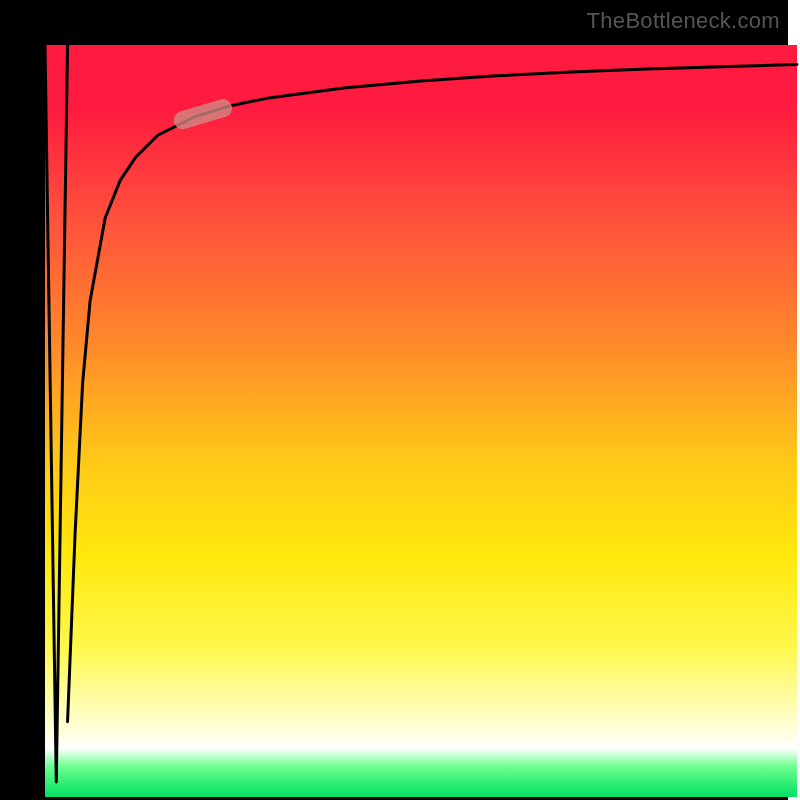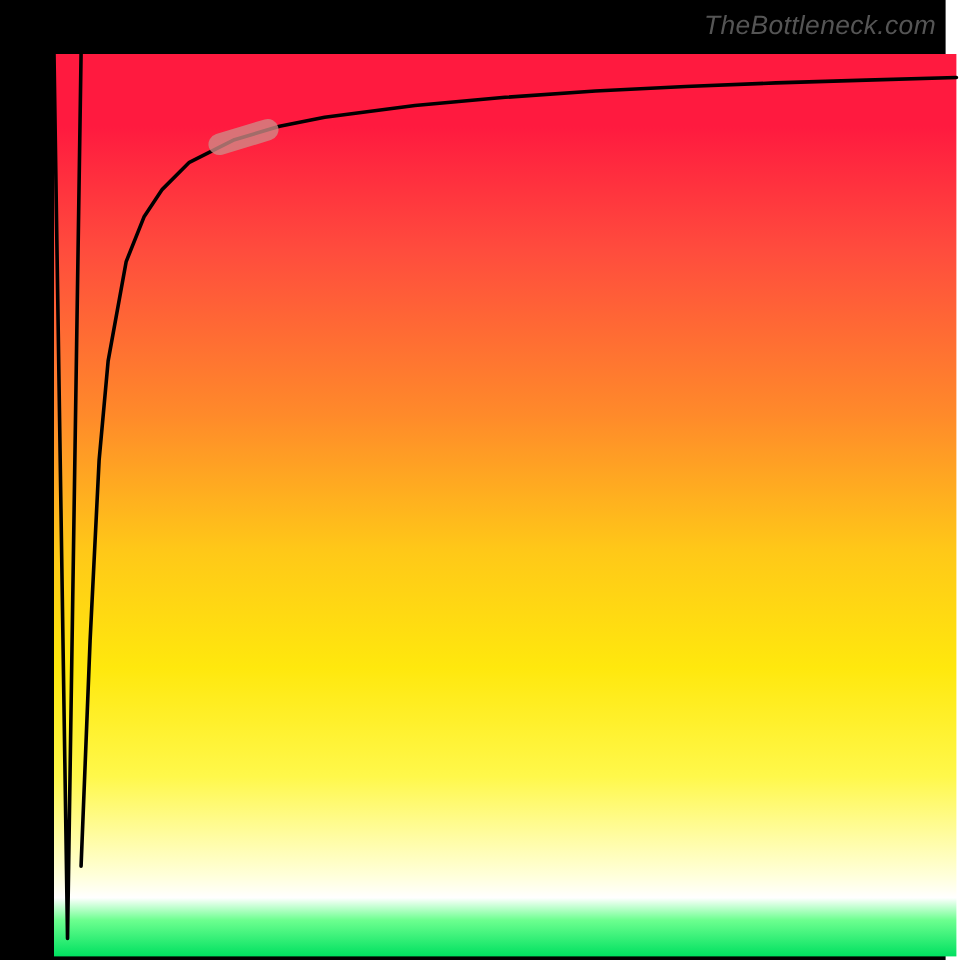--- a/index.html
+++ b/index.html
@@ -9,21 +9,20 @@
     height: 800px;
     overflow: hidden;
     background: #fff;
     font-family: Arial, Helvetica, sans-serif;
   }
   .frame {
     position: relative;
     width: 788px;
     height: 800px;
     background: #000;
-    font-style: italic;
   }
   .plot-area {
     position: absolute;
     left: 45px;
     top: 45px;
     width: 752px;
     height: 752px;
     
     background: linear-gradient(
       to bottom,

